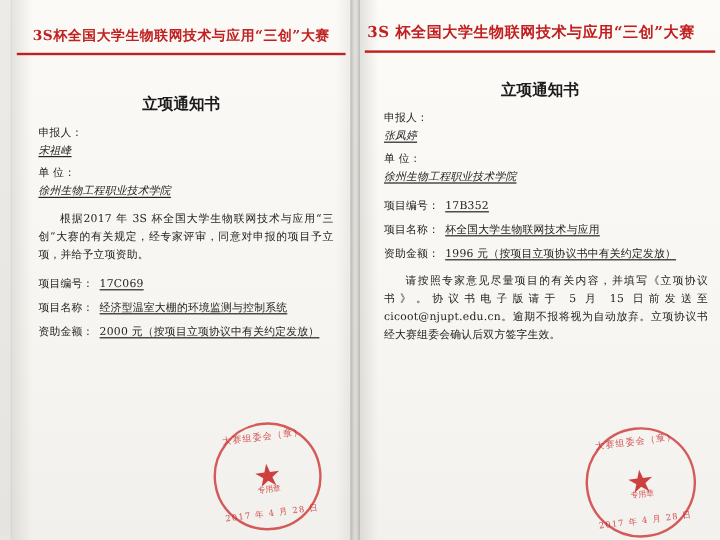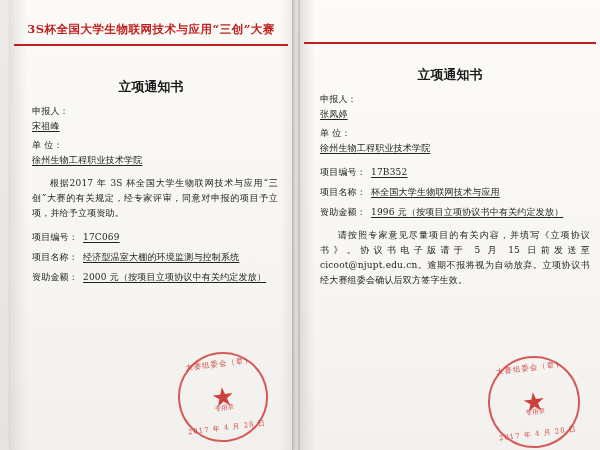--- a/index.html
+++ b/index.html
@@ -105,20 +105,21 @@
     white-space: nowrap;
     flex-direction: column;
   }
   .field .label {
     flex: 0 0 auto;
     margin-right: 6px;
   }
   .field .value {
     text-decoration: underline;
     text-underline-offset: 2px;
+    font-style: italic;
   }
   .para {
     text-indent: 18px;
     margin-top: 8px;
     text-align: justify;
   }
 
   .kv {
     margin-top: 9px;
   }
@@ -246,20 +247,21 @@
       <div class="star">★</div>
       <div class="inner-text">专用章</div>
       <div class="arc-bottom">2017 年 4 月 28 日</div>
     </div>
     <div class="shade-right-edge"></div>
   </div>
 
   <div class="gutter"></div>
 
   <div class="page page-right">
+    <div class="banner">3S 杯全国大学生物联网技术与应用“三创”大赛</div>
     <div class="rule"></div>
     <div class="doc-title">立项通知书</div>
 
     <div class="body-text">
       <div class="field">
         <span class="label">申报人：</span>
         <span class="value">张凤婷</span>
       </div>
       <div class="field">
         <span class="label">单  位：</span>

